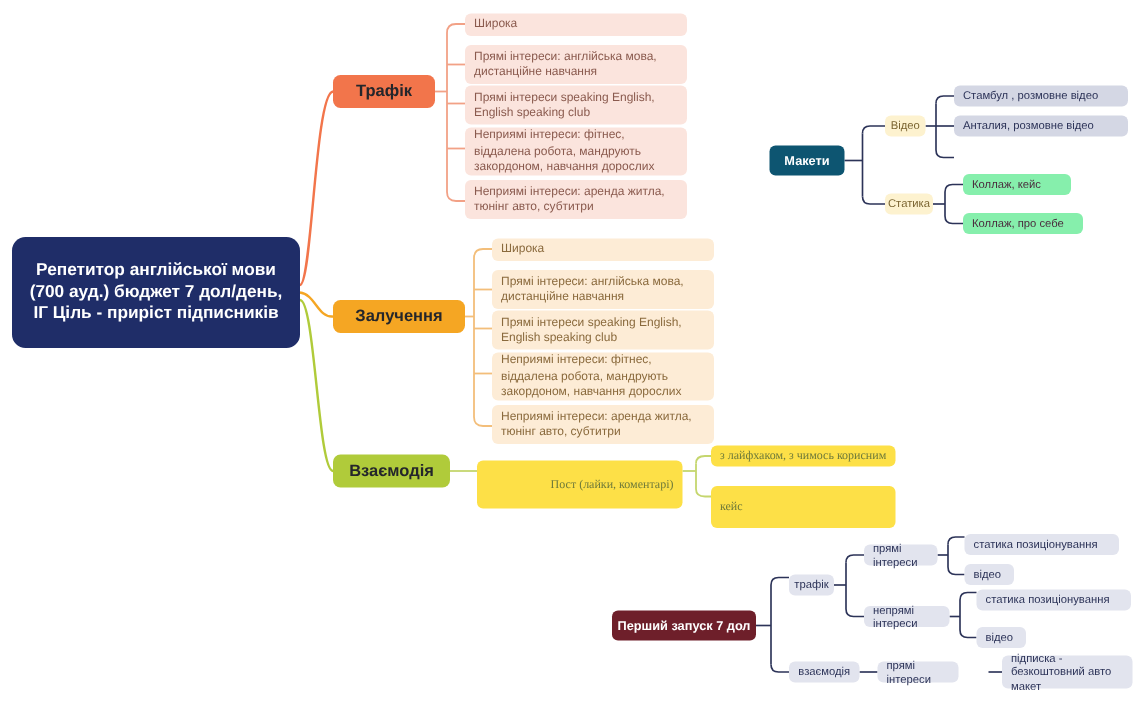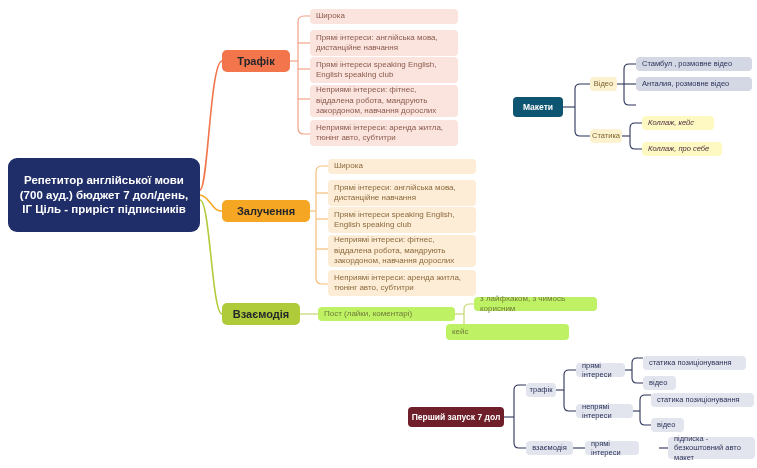--- a/index.html
+++ b/index.html
@@ -45,23 +45,23 @@
   }
 
   
   .leaf{
     border-radius:4px;font-size:8px;line-height:10.5px;
     padding:0 6px;box-sizing:border-box;
     display:flex;align-items:center;
   }
   .leaf-pink {background:#fbe4dd;color:#8a5a4e;}
   .leaf-cream{background:#fdecd6;color:#8a6a3d;}
-  .leaf-lime {background:#bef264;color:#6f7a3a;}
+  .leaf-lime {background:#fde047;color:#6f7a3a;font-family:Liberation Serif, serif;}
   .leaf-lav  {background:#d4d7e4;color:#2c3358;}
-  .leaf-mauve{background:#fef9c3;color:#4a2b3d;font-style:italic;}
+  .leaf-mauve{background:#86efac;color:#4a2b3d;}
   .leaf-gray {background:#e2e4ee;color:#2c3358;}
   .leaf-yellow{background:#fdf2cf;color:#7a6430;}
 
   .sm{font-size:7.5px;line-height:9.5px;}
 </style>
 </head>
 <body>
 
 <div id="canvas">
 
@@ -178,27 +178,27 @@
     <span>Неприямі інтереси: фітнес, віддалена робота, мандрують закордоном, навчання дорослих</span>
   </div>
   <div class="node leaf leaf-cream" style="left:328px;top:270px;width:148px;height:26px;">
     <span>Неприямі інтереси: аренда житла, тюнінг авто, субтитри</span>
   </div>
 
   <div class="node pill pill-interact">
     <span>Взаємодія</span>
   </div>
 
-  <div class="node leaf leaf-lime" style="left:318px;top:307px;width:137px;height:14px;">
+  <div class="node leaf leaf-lime" style="left:318px;top:307px;width:137px;height:32px;justify-content:flex-end;">
     <span>Пост (лайки, коментарі)</span>
   </div>
   <div class="node leaf leaf-lime" style="left:474px;top:297px;width:123px;height:14px;">
     <span>з лайфхаком, з чимось корисним</span>
   </div>
-  <div class="node leaf leaf-lime" style="left:446px;top:324px;width:123px;height:16px;text-align:right;">
+  <div class="node leaf leaf-lime" style="left:474px;top:324px;width:123px;height:28px;text-align:right;">
     <span>кейс</span>
   </div>
 
   <div class="node pill-layouts">
     <span>Макети</span>
   </div>
 
   <div class="node leaf leaf-yellow sm" style="left:590px;top:77px;width:27px;height:14px;justify-content:center;">
     <span>Відео</span>
   </div>

